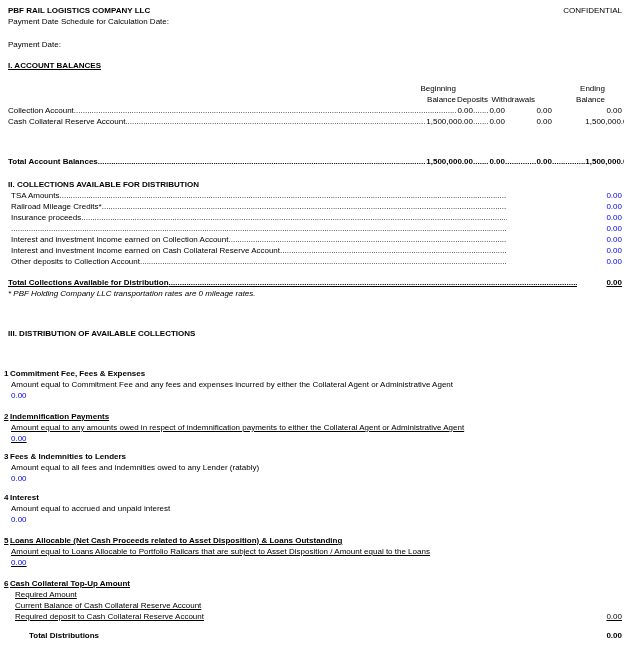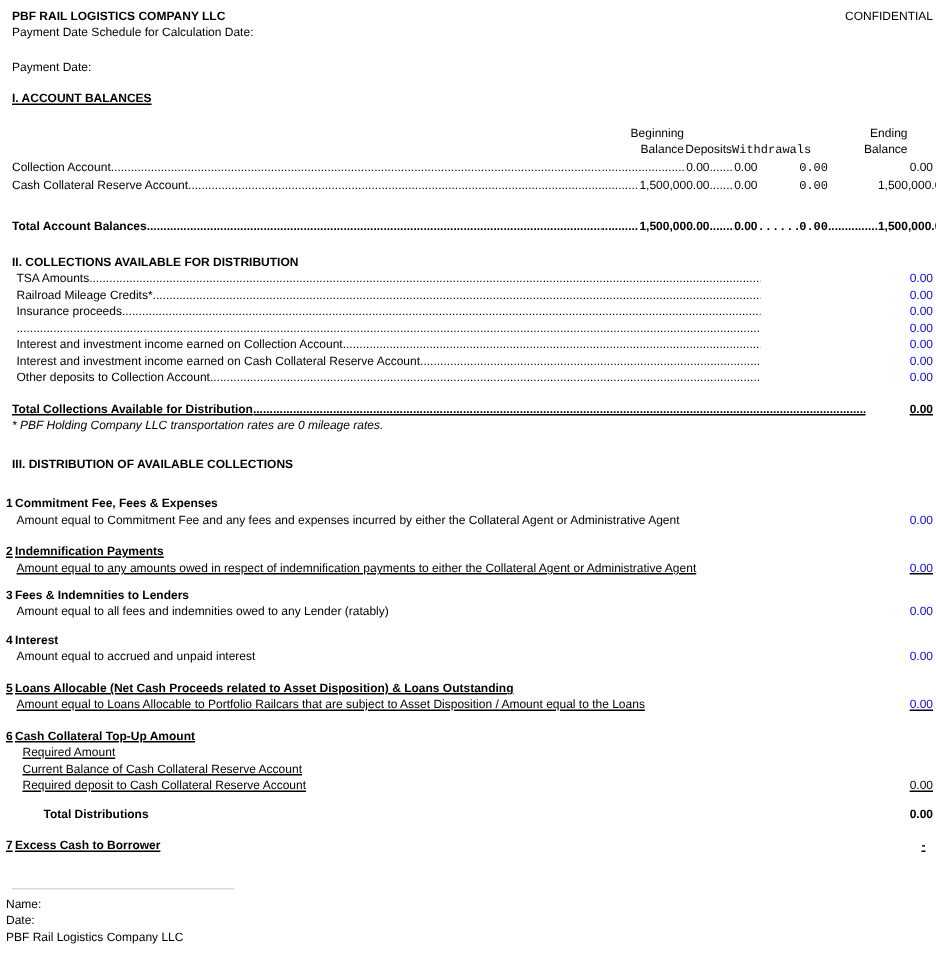--- a/index.html
+++ b/index.html
@@ -12,33 +12,33 @@
   .b{font-weight:bold;}
   .i{font-style:italic;}
   .grow{flex:1 1 auto;display:flex;min-width:0;align-items:baseline;}
   .leader{flex:1 1 auto;overflow:hidden;white-space:nowrap;min-width:0;}
   .leader.dots::before{content:"...................................................................................................................................................................................................................................................................................................";}
   .cell{display:flex;align-items:baseline;min-width:0;}
   .cell .val{white-space:nowrap;}
   
   .c-beg{flex:0 0 72px;}
   .c-dep{flex:0 0 32px;}
-  .c-wd{flex:0 0 47px;font-family:Liberation Mono, monospace;}
+  .c-wd{flex:0 0 47px;}
   .c-end{flex:0 0 70px;overflow:visible;}
   .push-right{margin-right:-10px;}
   .hdr-end-pad{padding-right:17px;}
   .blue{color:#0000EE;}
   
   .v115{flex:0 0 115px;}
   .v45{flex:0 0 45px;}
   .spacer{flex:1 1 auto;}.mt6{margin-top:4px;}.mt7{margin-top:7px;}.mt8{margin-top:8px;}
-  .mt10{margin-top:10px;text-decoration:underline;}.mt11{margin-top:15px;}.mt12{margin-top:12px;}
+  .mt10{margin-top:10px;text-decoration:underline;}.mt11{margin-top:29px;}.mt12{margin-top:12px;}
   .ind-item{padding-left:3px;}
   .num{flex:0 0 6px;margin-left:-4px;font-weight:bold;}
-  .desc{padding-left:3px;}
+  .desc{padding-left:3px;flex-direction:column;}
   .sub{padding-left:7px;align-items:center;}
   .tdist{margin-left:21px;}
   .sig-line{margin-top:23px;width:148px;border-top:1px solid #d8d8d8;height:0;}
   .footer{margin-left:-4px;}
 </style>
 </head>
 <body>
 
 <div class="page">
 

